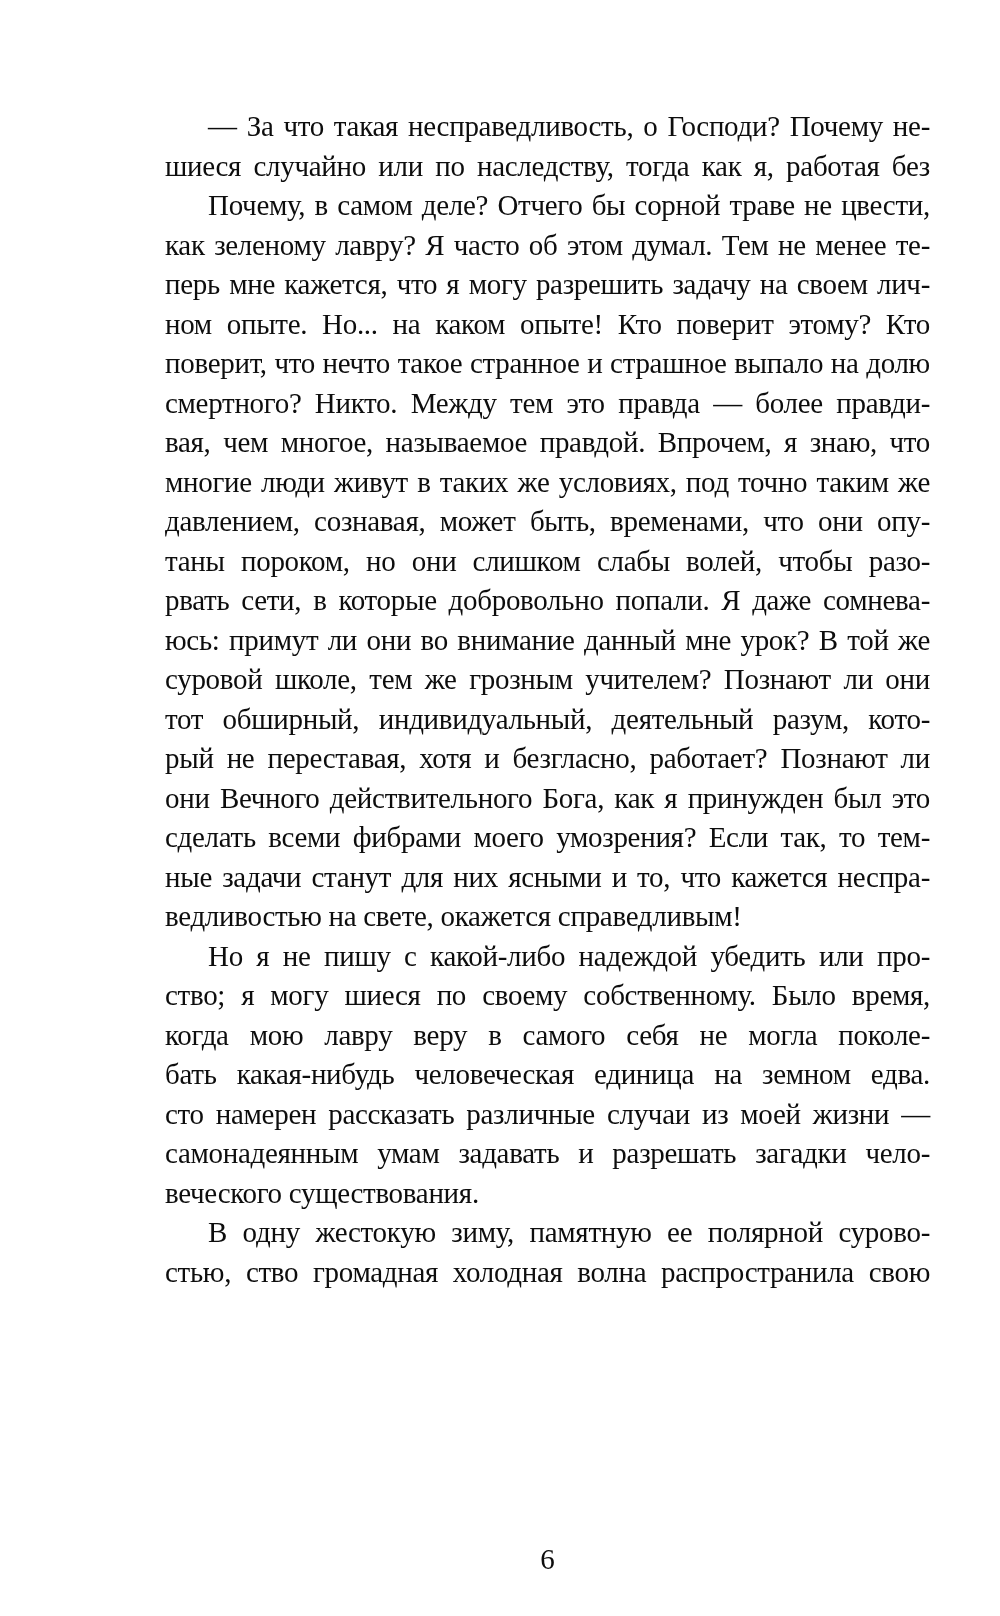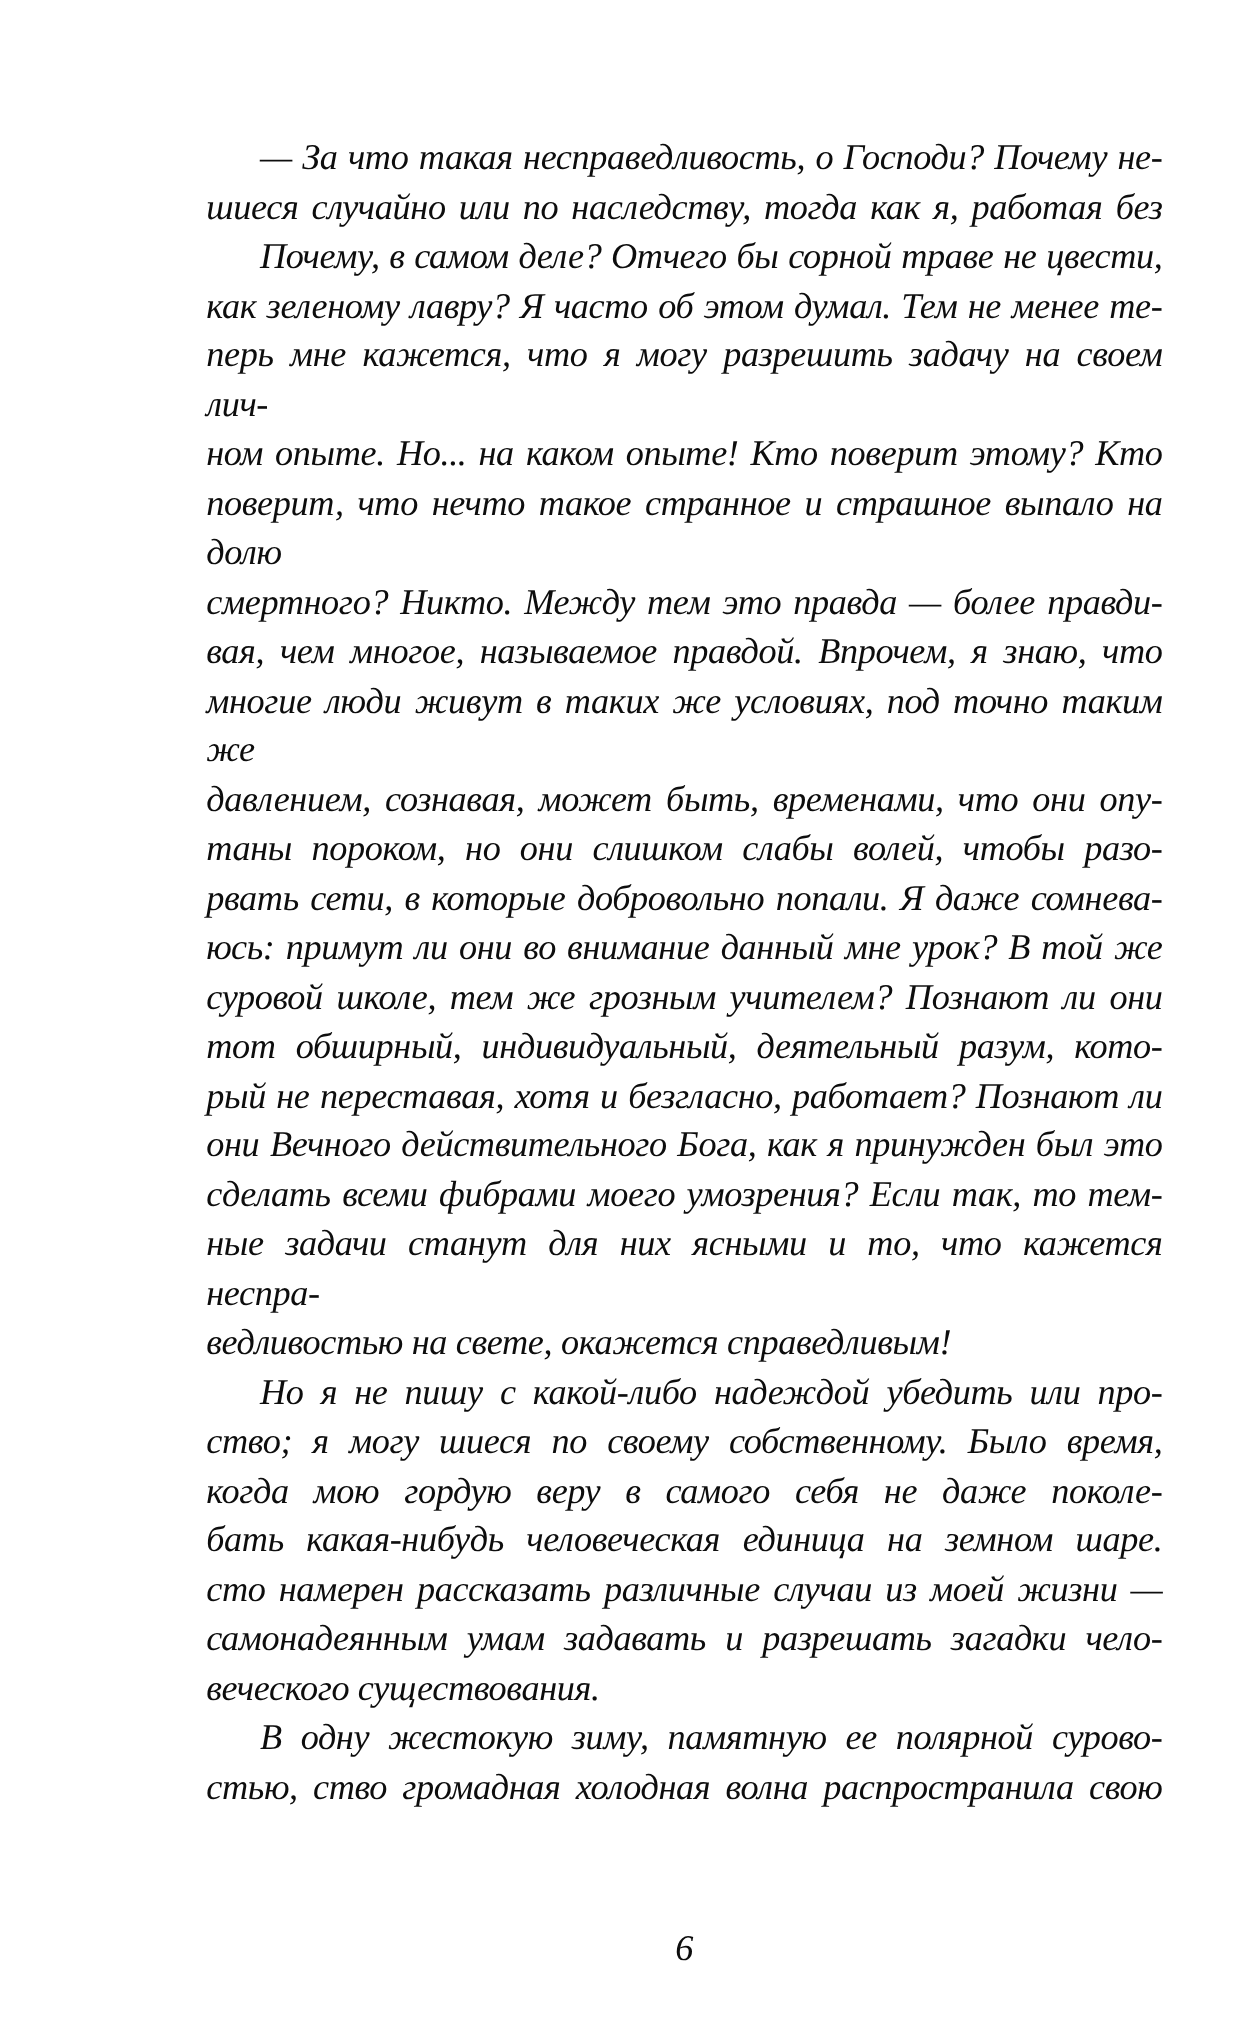--- a/index.html
+++ b/index.html
@@ -8,21 +8,20 @@
     background: #ffffff;
   }
   .page {
     position: relative;
     width: 966px;
     height: 1616px;
     background: #ffffff;
     font-family: "Liberation Serif", serif;
     color: #0d0d0d;
     overflow: hidden;
-    font-style: italic;
   }
   .text-block {
     position: absolute;
     left: 165px;
     top: 107px;
     width: 765px;
     font-size: 29px;
     line-height: 39.5px;
     letter-spacing: -0.3px;
   }
@@ -79,22 +78,22 @@
       <div class="line">рый не переставая, хотя и безгласно, работает? Познают ли</div>
       <div class="line">они Вечного действительного Бога, как я принужден был это</div>
       <div class="line">сделать всеми фибрами моего умозрения? Если так, то тем-</div>
       <div class="line">ные задачи станут для них ясными и то, что кажется неспра-</div>
       <div class="line para-end">ведливостью на свете, окажется справедливым!</div>
     </div>
 
     <div class="paragraph">
       <div class="line indent">Но я не пишу с какой-либо надеждой убедить или про-</div>
       <div class="line">ство; я могу шиеся по своему собственному. Было время,</div>
-      <div class="line">когда мою гордую веру в самого себя не даже поколе-</div>
-      <div class="line">бать какая-нибудь человеческая единица на земном шаре.</div>
+      <div class="line">когда мою лавру веру в самого себя не могла поколе-</div>
+      <div class="line">бать какая-нибудь человеческая единица на земном едва.</div>
       <div class="line">сто намерен рассказать различные случаи из моей жизни —</div>
       <div class="line">самонадеянным умам задавать и разрешать загадки чело-</div>
       <div class="line para-end">веческого существования.</div>
     </div>
 
     <div class="paragraph">
       <div class="line indent">В одну жестокую зиму, памятную ее полярной сурово-</div>
       <div class="line">стью, ство громадная холодная волна распространила свою</div>
     </div>
 

